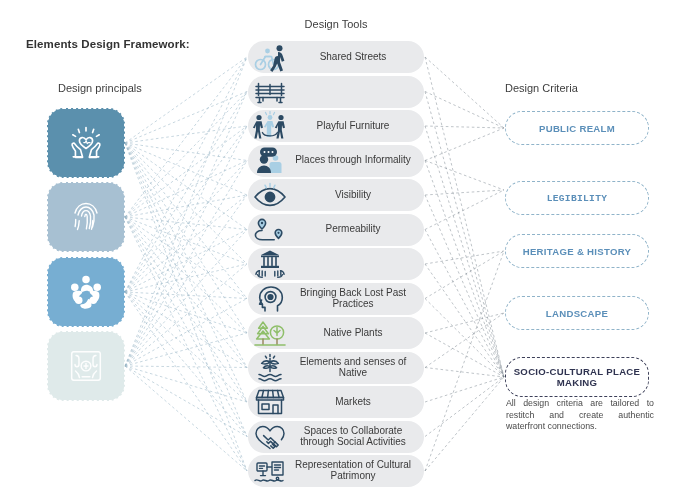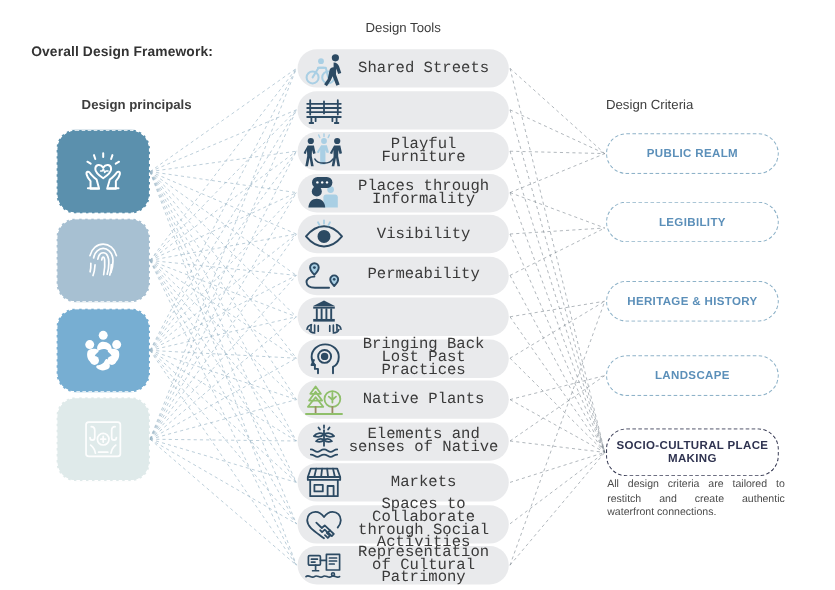--- a/index.html
+++ b/index.html
@@ -16,22 +16,22 @@
 
   
   #links{position:absolute;left:0;top:0;width:696px;height:492px;z-index:1;pointer-events:none;}
 
   
   .hdr-framework{
     position:absolute;left:26px;top:38px;
     font-size:11.5px;font-weight:bold;color:#333333;letter-spacing:.1px;
   }
   .hdr-principals{
-    position:absolute;left:68px;top:82px;
-    font-size:11px;color:#3d3d3d;font-weight:bold;
+    position:absolute;left:58px;top:82px;
+    font-size:11px;color:#3d3d3d;
   }
   .hdr-tools{
     position:absolute;left:248px;top:18px;width:176px;
     text-align:center;font-size:11px;color:#3d3d3d;
   }
   .hdr-criteria{
     position:absolute;left:505px;top:82px;width:144px;
     text-align:left;font-size:11px;color:#3d3d3d;
   }
 
@@ -56,23 +56,22 @@
     z-index:3;
   }
   .pill .pic{
     width:40px;min-width:40px;height:32px;
     display:flex;align-items:center;justify-content:center;
     margin-left:2px;
   }
   .pill .txt{
     flex:1;padding-right:8px;
     text-align:center;
-    font-size:13px;line-height:10.8px;
+    font-size:10px;line-height:10.8px;
     color:#3a3a3a;
-    font-family:Liberation Mono, monospace;
   }
 
   
   .crit{
     position:absolute;left:505px;width:144px;height:34px;
     border-radius:17px;
     border:1.4px dashed #8fb3c9;
     background:#ffffff;
     box-sizing:border-box;
     display:flex;align-items:center;justify-content:center;
@@ -171,21 +170,21 @@
       <line x1="425" y1="333" x2="504" y2="313" stroke="#6f7a85" stroke-width="0.6" stroke-dasharray="2.6 2.6" opacity="0.75"></line>
       <line x1="425" y1="333" x2="504" y2="377" stroke="#6f7a85" stroke-width="0.6" stroke-dasharray="2.6 2.6" opacity="0.75"></line>
       <line x1="425" y1="367.5" x2="504" y2="313" stroke="#6f7a85" stroke-width="0.6" stroke-dasharray="2.6 2.6" opacity="0.75"></line>
       <line x1="425" y1="367.5" x2="504" y2="377" stroke="#6f7a85" stroke-width="0.6" stroke-dasharray="2.6 2.6" opacity="0.75"></line>
       <line x1="425" y1="402" x2="504" y2="377" stroke="#6f7a85" stroke-width="0.6" stroke-dasharray="2.6 2.6" opacity="0.75"></line>
       <line x1="425" y1="436.5" x2="504" y2="377" stroke="#6f7a85" stroke-width="0.6" stroke-dasharray="2.6 2.6" opacity="0.75"></line>
       <line x1="425" y1="471" x2="504" y2="251" stroke="#6f7a85" stroke-width="0.6" stroke-dasharray="2.6 2.6" opacity="0.75"></line>
       <line x1="425" y1="471" x2="504" y2="377" stroke="#6f7a85" stroke-width="0.6" stroke-dasharray="2.6 2.6" opacity="0.75"></line>
     </svg>
 
-  <div class="hdr-framework">Overall Design Framework:</div>
+  <div class="hdr-framework">Elements Design Framework:</div>
   <div class="hdr-principals">Design principals</div>
   <div class="hdr-tools">Design Tools</div>
   <div class="hdr-criteria">Design Criteria</div>
 
   <div id="principals-layer">
       <div class="principal" style="top: 108px; background: rgb(91, 144, 173);">
         <span>
           <svg width="44" height="44" viewBox="0 0 40 40" fill="none" stroke-linecap="round" stroke-linejoin="round">
             <g stroke="#fff" stroke-width="1.5" fill="none">
         <path d="M20 17c-2-3-6-2.5-6 1 0 3 6 7 6 7s6-4 6-7c0-3.5-4-4-6-1z"></path>
@@ -460,21 +459,21 @@
             </g>
           </svg>
         </span>
         <span class="txt">Representation of Cultural Patrimony</span>
       </div>
     </div>
   <div id="criteria-layer">
       <div class="crit" style="top: 111px; height: 34px;">
         <span>PUBLIC REALM</span>
       </div>
-      <div class="crit" style="top: 168px; height: 34px;">
+      <div class="crit" style="top: 181px; height: 34px; font-family: Liberation Mono, monospace;">
         <span>LEGIBILITY</span>
       </div>
       <div class="crit" style="top: 234px; height: 34px;">
         <span>HERITAGE &amp; HISTORY</span>
       </div>
       <div class="crit" style="top: 296px; height: 34px;">
         <span>LANDSCAPE</span>
       </div>
       <div class="crit socio" style="top: 357px; height: 40px;">
         <span>SOCIO-CULTURAL PLACE MAKING</span>

